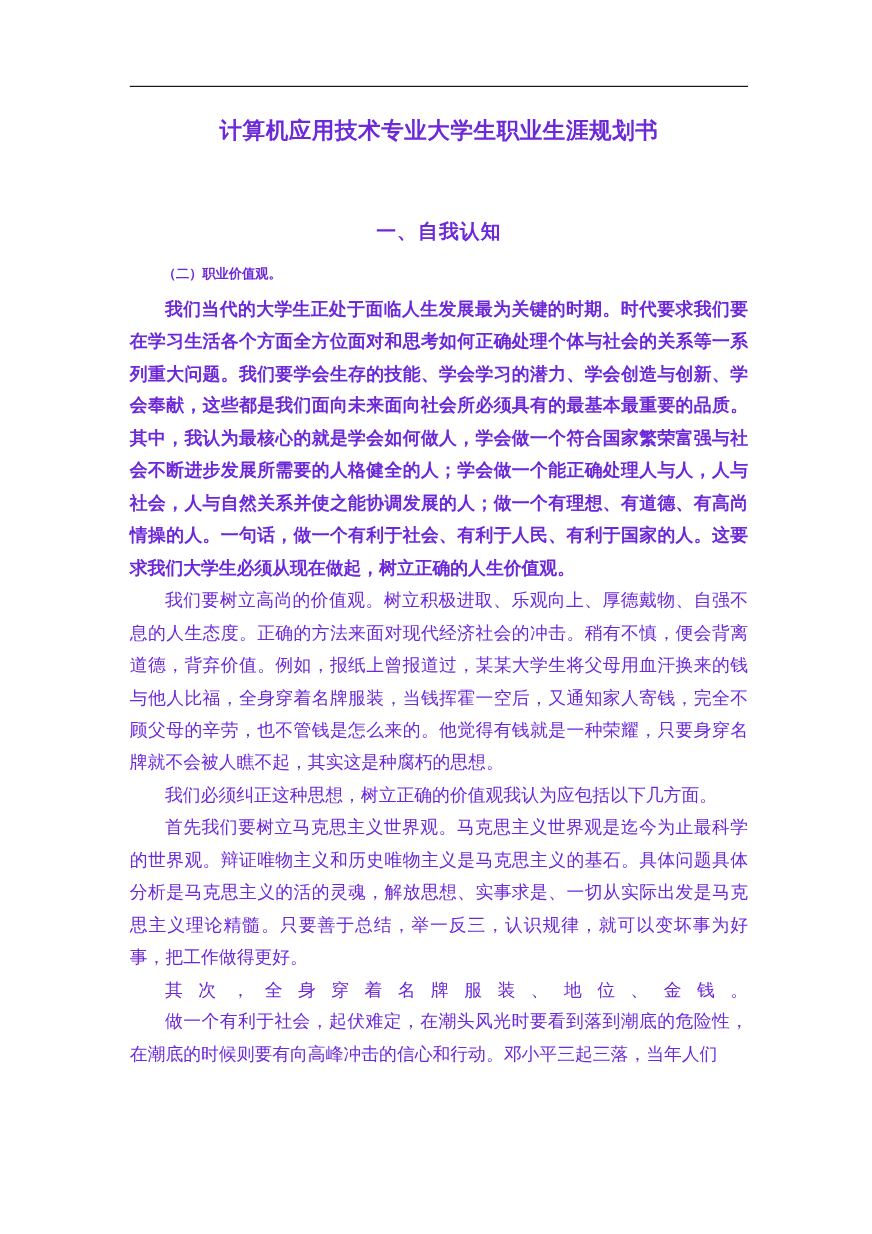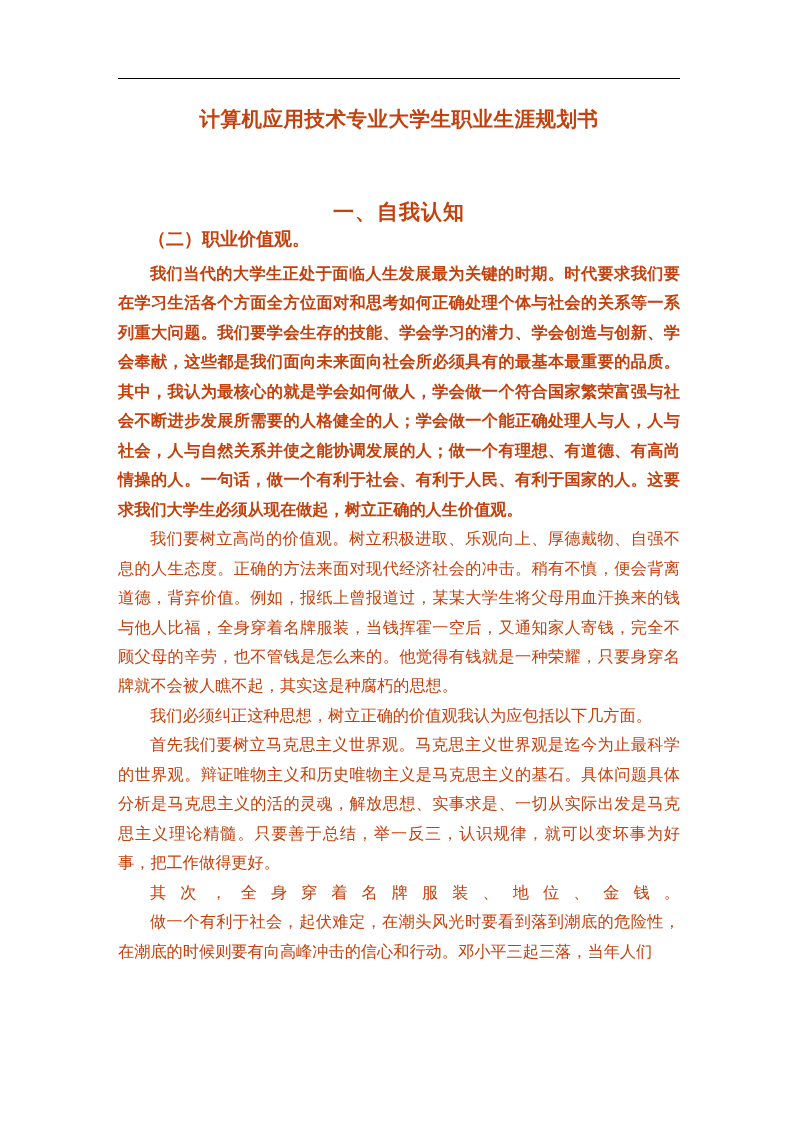--- a/index.html
+++ b/index.html
@@ -9,21 +9,21 @@
   }
   .page {
     width: 793px;
     height: 1122px;
     background: #ffffff;
     position: relative;
     box-sizing: border-box;
     padding: 0;
     overflow: hidden;
     font-family: "Liberation Serif", "DejaVu Serif", serif;
-    color: #c2410c;
+    color: #6d28d9;
   }
   .content {
     position: absolute;
     left: 118px;
     top: 78px;
     width: 562px;
   }
   .top-rule {
     border-top: 1.3px solid #000000;
     width: 100%;
@@ -32,29 +32,29 @@
   .doc-title {
     text-align: center;
     font-size: 20.5px;
     font-weight: bold;
     letter-spacing: 0.5px;
     margin-top: 26px;
     line-height: 1.4;
   }
   .section-heading {
     text-align: center;
-    font-size: 21px;
+    font-size: 18px;
     font-weight: bold;
     margin-top: 64px;
     letter-spacing: 1px;
   }
   .sub-heading {
-    font-size: 18px;
+    font-size: 12px;
     font-weight: bold;
-    margin-top: 1px;
+    margin-top: 19px;
     text-indent: 30px;
   }
   p.body {
     font-size: 16.2px;
     line-height: 1.82;
     margin: 0;
     text-indent: 32px;
     text-align: justify;
     text-justify: inter-ideograph;
   }

